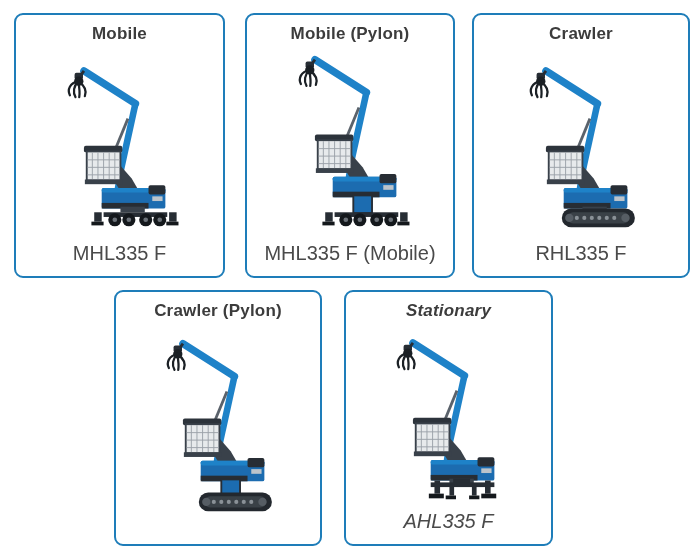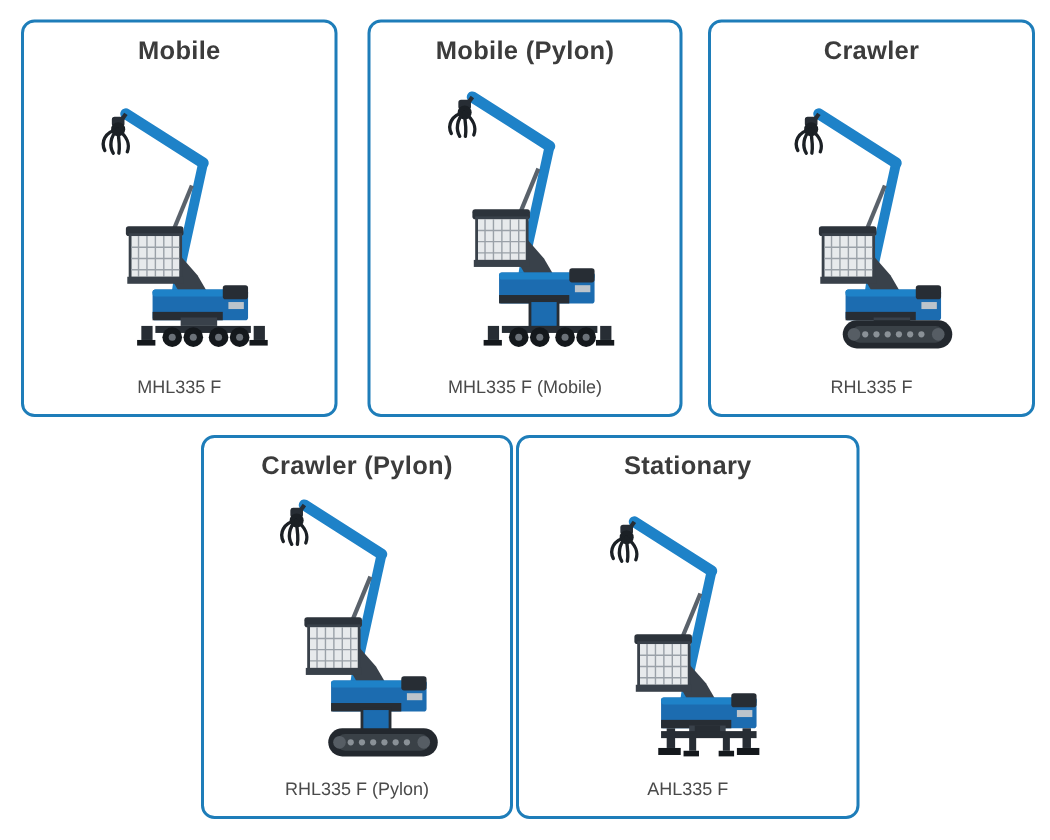--- a/index.html
+++ b/index.html
@@ -9,28 +9,28 @@
   }
   .card{
     position:absolute;box-sizing:border-box;background:#ffffff;
     border:2px solid var(--accent,#1e7db9);border-radius:9px;
     display:flex;flex-direction:column;align-items:center;
     justify-content:space-between;padding:9px 6px 11px;cursor:pointer;
   }
   #card-0{left:14px;top:13px;width:211px;height:265px;}
   #card-1{left:245px;top:13px;width:210px;height:265px;}
   #card-2{left:472px;top:13px;width:218px;height:265px;}
-  #card-3{left:134px;top:290px;width:208px;height:256px;justify-content:center;}
-  #card-4{left:344px;top:290px;width:229px;height:256px;}
+  #card-3{left:114px;top:290px;width:208px;height:256px;justify-content:center;}
+  #card-4{left:344px;top:290px;width:209px;height:256px;font-style:italic;}
   .card-title{
     font-weight:bold;font-size:17px;line-height:1.2;
     color:var(--title-color,#3c3c3c);letter-spacing:.2px;text-align:center;
   }
   .card-model{
-    font-size:12px;line-height:1.2;color:var(--model-color,#4a4a4a);
+    font-size:20px;line-height:1.2;color:var(--model-color,#4a4a4a);
     text-align:center;
   }
   .machine{
     flex:1;display:flex;align-items:center;justify-content:center;
     width:100%;min-height:0;
   }
   .machine svg{display:block;}
 </style>
 </head>
 <body>
@@ -211,21 +211,20 @@
         <circle cx="52" cy="174" r="4.5" fill="#565d64"></circle>
         <circle cx="112" cy="174" r="4.5" fill="#565d64"></circle>
         <circle cx="60" cy="174" r="2.2" fill="#8a9197"></circle>
         <circle cx="68" cy="174" r="2.2" fill="#8a9197"></circle>
         <circle cx="76" cy="174" r="2.2" fill="#8a9197"></circle>
         <circle cx="84" cy="174" r="2.2" fill="#8a9197"></circle>
         <circle cx="92" cy="174" r="2.2" fill="#8a9197"></circle>
         <circle cx="100" cy="174" r="2.2" fill="#8a9197"></circle>
       </svg>
     </div>
-  <div class="card-model">RHL335 F (Pylon)</div>
 </div>
 
 <div class="card" id="card-4">
   <div class="card-title">Stationary</div>
   <div class="machine">
       <svg width="135" height="176" viewBox="0 0 130 188" xmlns="http://www.w3.org/2000/svg">
         <g transform="translate(0,0)">
           <path d="M66,125 L62,152" stroke="#1e82c8" stroke-width="7" fill="none"></path>
           <path d="M82,52 L66,125" stroke="#1e82c8" stroke-width="7" fill="none"></path>
           <path d="M27,17 L82,52" stroke="#1e82c8" stroke-width="8" fill="none" stroke-linecap="round"></path>

